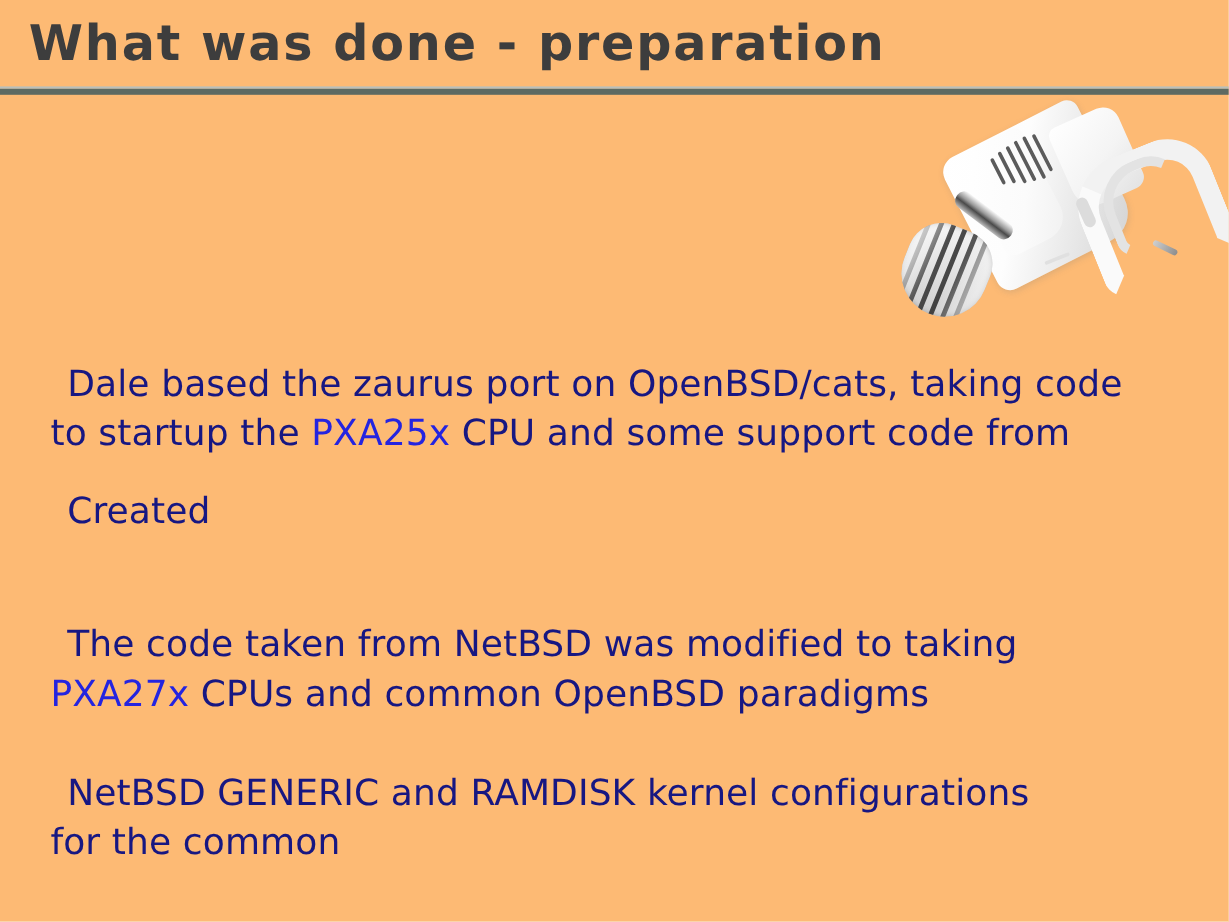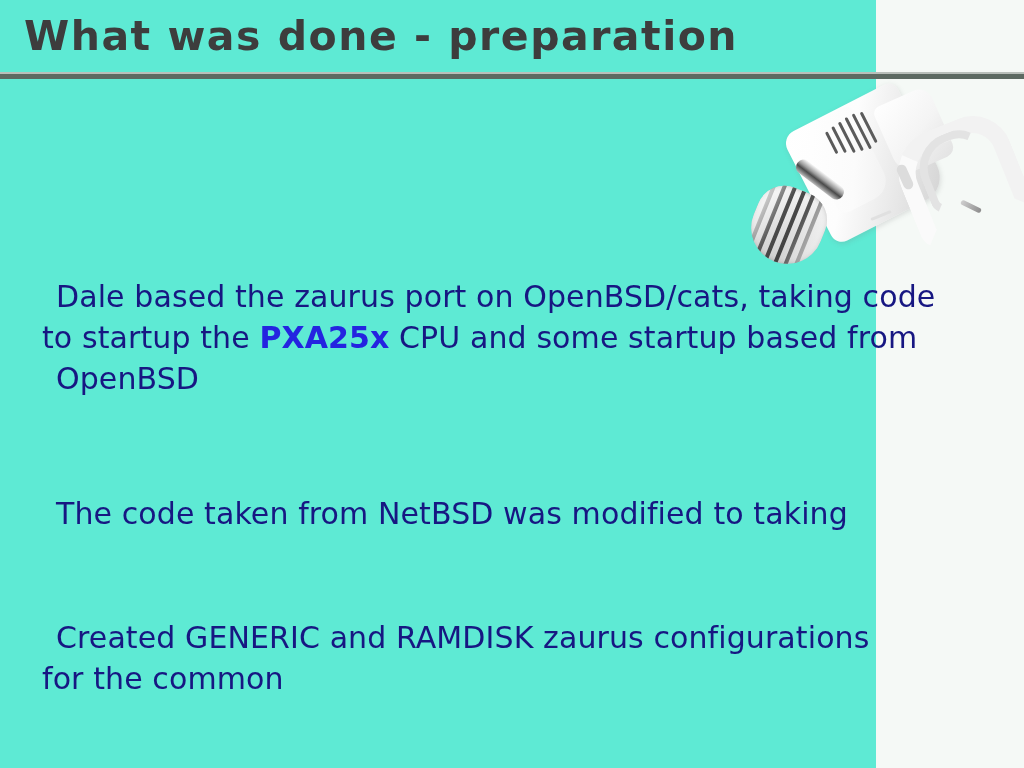--- a/index.html
+++ b/index.html
@@ -8,23 +8,23 @@
   }
   body {
     width: 1024px;
     height: 768px;
     background: #f5f9f6;
     font-family: "DejaVu Sans", sans-serif;
     overflow: hidden;
   }
   .slide {
     position: relative;
-    width: 876px;
+    width: 1024px;
     height: 768px;
-    background: #5eead4;
+    background: #fdba74;
     box-sizing: border-box;
   }
 
   
   .title-area {
     position: absolute;
     left: 0;
     top: 0;
     width: 1024px;
     height: 80px;
@@ -75,28 +75,29 @@
     width: 950px;
     color: #171782;
     font-family: "DejaVu Sans", sans-serif;
     font-size: 30px;
     font-weight: normal;
     line-height: 41px;
     letter-spacing: 0.1px;
   }
   .para .em {
     color: #2424e0;
-    font-weight: bold;
+    font-weight: normal;
   }
   .para .line {
     display: block;
     white-space: nowrap;
   }
   .para .line.indent {
     padding-left: 14px;
+    margin-top: 24px;
   }
 
   #para-1 { top: 196px; }
   #para-2 { top: 413px; }
   #para-3 { top: 537px; }
 
   
   .mixer {
     position: absolute;
     left: 744px;
@@ -276,28 +277,29 @@
     <div class="slide-title">What was done  -  preparation</div>
     <div class="title-rule">
       <div class="rule-top"></div>
       <div class="rule-main"></div>
     </div>
   </div>
 
   <div class="body-area">
     <div class="para" id="para-1">
         <span class="line indent"><span>Dale based the zaurus port on OpenBSD/cats, taking code</span></span>
-        <span class="line"><span>to startup the </span><span class="em">PXA25x</span><span> CPU and some startup based from</span></span>
-        <span class="line indent"><span>OpenBSD</span></span>
+        <span class="line"><span>to startup the </span><span class="em">PXA25x</span><span> CPU and some support code from</span></span>
+        <span class="line indent"><span>Created</span></span>
       </div>
     <div class="para" id="para-2">
         <span class="line indent"><span>The code taken from NetBSD was modified to taking</span></span>
+        <span class="line"><span class="em">PXA27x</span><span> CPUs and common OpenBSD paradigms</span></span>
       </div>
     <div class="para" id="para-3">
-        <span class="line indent"><span>Created GENERIC and RAMDISK zaurus configurations</span></span>
+        <span class="line indent"><span>NetBSD GENERIC and RAMDISK kernel configurations</span></span>
         <span class="line"><span>for the common</span></span>
       </div>
   </div>
 
   <div class="mixer">
     <div class="mx mx-body"></div>
     <div class="mx mx-body-hi"></div>
     <div class="mx mx-rear"></div>
     <div class="mx mx-handle"></div>
     <div class="mx mx-handle-shade"></div>

